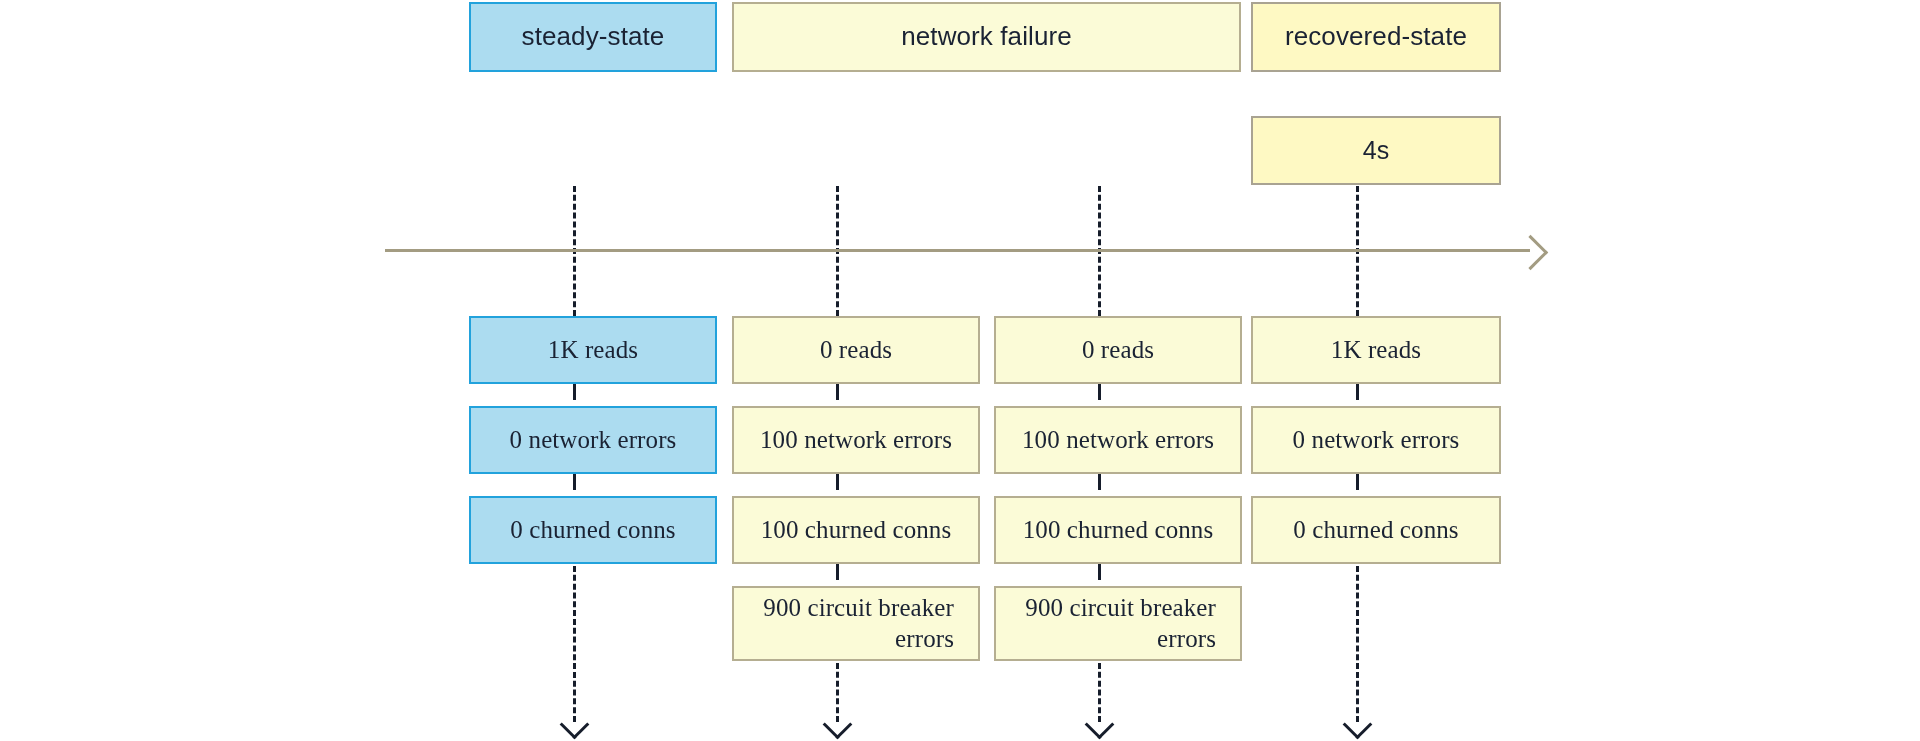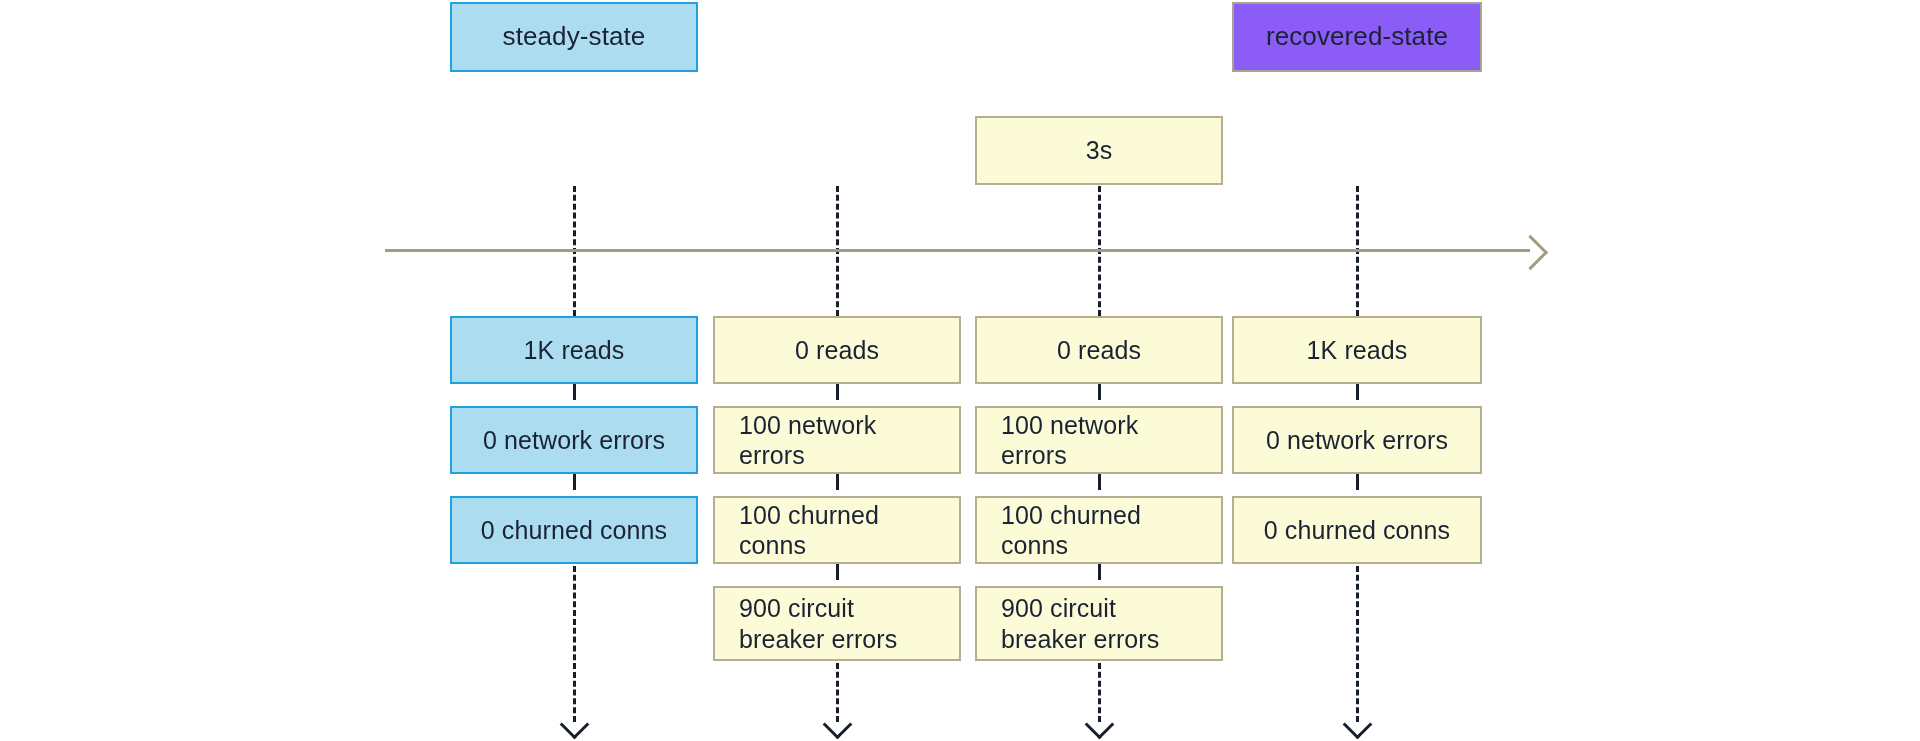--- a/index.html
+++ b/index.html
@@ -21,45 +21,46 @@
     overflow: hidden;
   }
 
   
   .box {
     position: absolute;
     box-sizing: border-box;
     display: flex;
     align-items: center;
     justify-content: center;
-    text-align: left;
+    text-align: right;
     line-height: 1.22;
     border-style: solid;
     border-width: 2px;
     color: #1a2233;
     letter-spacing: 0.1px;
     padding: 2px 24px;
+    margin-left: 19px;
   }
 
   .box.blue {
     background: #ACDCF0;
     border-color: #22A2DC;
   }
   .box.cream {
     background: #FBFBD7;
     border-color: #B5AE91;
   }
   .box.yellow {
-    background: #8b5cf6;
+    background: #fef9c3;
     border-color: #A9A392;
   }
 
   .fs-head { font-size: 26px; }
   .fs-time { font-size: 25px; }
-  .fs-metric { font-size: 25px; }
+  .fs-metric { font-size: 25px; font-family: Liberation Serif, serif; }
 
   
   .axis-line {
     position: absolute;
     background: #A39C82;
     height: 3px;
   }
   .axis-head {
     position: absolute;
     width: 22px;
@@ -91,31 +92,34 @@
 </style>
 </head>
 <body>
 
 <div id="canvas">
 
   <div class="box blue fs-head" style="left:450px; top:2px; width:248px; height:70px;">
     <span>steady-state</span>
   </div>
 
+  <div class="box cream fs-head" style="left:713px; top:2px; width:509px; height:70px;">
+    <span>network failure</span>
+  </div>
 
   <div class="box yellow fs-head" style="left:1232px; top:2px; width:250px; height:70px;">
     <span>recovered-state</span>
   </div>
 
 
 
-  <div class="box cream fs-time" style="left:975px; top:116px; width:248px; height:69px;">
-    <span>3s</span>
+
+  <div class="box yellow fs-time" style="left:1232px; top:116px; width:250px; height:69px;">
+    <span>4s</span>
   </div>
-
 
   <div class="dash" style="left:573px; top:186px; height:130px;"></div>
   <div class="dash" style="left:836px; top:186px; height:130px;"></div>
   <div class="dash" style="left:1098px; top:186px; height:130px;"></div>
   <div class="dash" style="left:1356px; top:186px; height:130px;"></div>
 
   <div class="axis-line" style="left:385px; top:249px; width:1145px;"></div>
   <div class="axis-head" style="left:1518px; top:240px;"></div>
 
   <div class="box blue fs-metric" style="left:450px; top:316px; width:248px; height:68px;">

